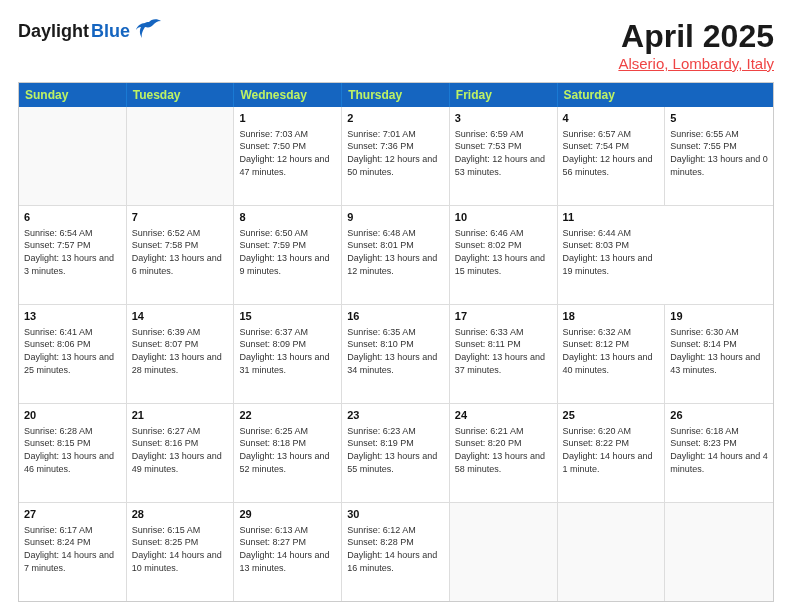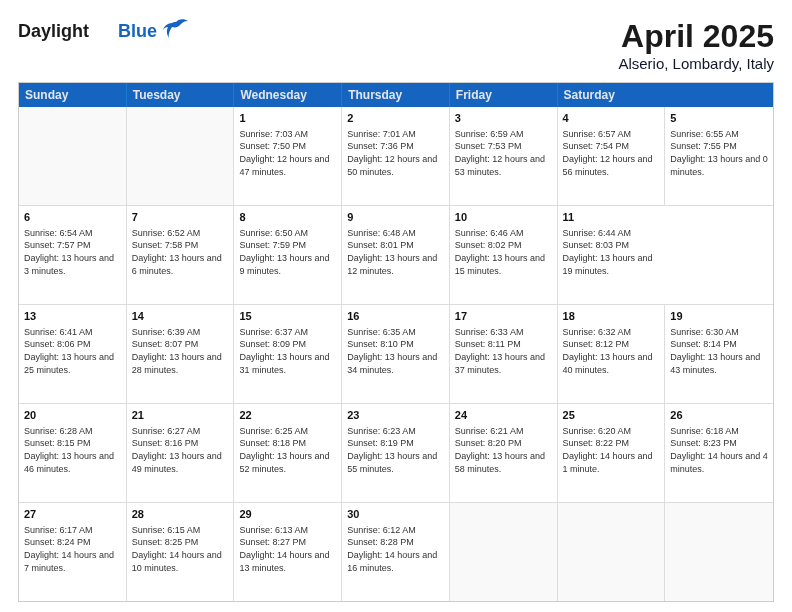--- a/index.html
+++ b/index.html
@@ -31,35 +31,36 @@
     .title-block {
       text-align: right;
     }
     .month-title {
       font-size: 32px;
       font-weight: bold;
       color: #1a1a1a;
     }
     .location-title {
       font-size: 15px;
-      color: #0f172a;
+      color: #ef4444;
+      text-decoration: underline;
     }
     .calendar {
       flex: 1;
       display: flex;
       flex-direction: column;
       border: 1px solid #ccc;
     }
     .cal-header-row {
       display: grid;
       grid-template-columns: repeat(7, 1fr);
       background: #1565c0;
     }
     .cal-header-cell {
-      color: #e5e5e5;
+      color: #bef264;
       font-size: 12px;
       font-weight: bold;
       padding: 5px 6px;
       text-align: left;
       border-right: 1px solid #1a7ad4;
     }
     .cal-header-cell:last-child { border-right: none; }
     .cal-body {
       flex: 1;
       display: flex;
@@ -103,21 +104,20 @@
     }
     .logo-general {
       font-size: 18px;
       font-weight: bold;
       color: #1a1a1a;
     }
     .logo-blue-text {
       font-size: 18px;
       font-weight: bold;
       color: #1565c0;
-      margin-left: 27px;
     }
     .logo-bird {
       margin-left: 3px;
     }
   </style>
 </head>
 <body>
 
 <div class="page">
   <div class="header">

